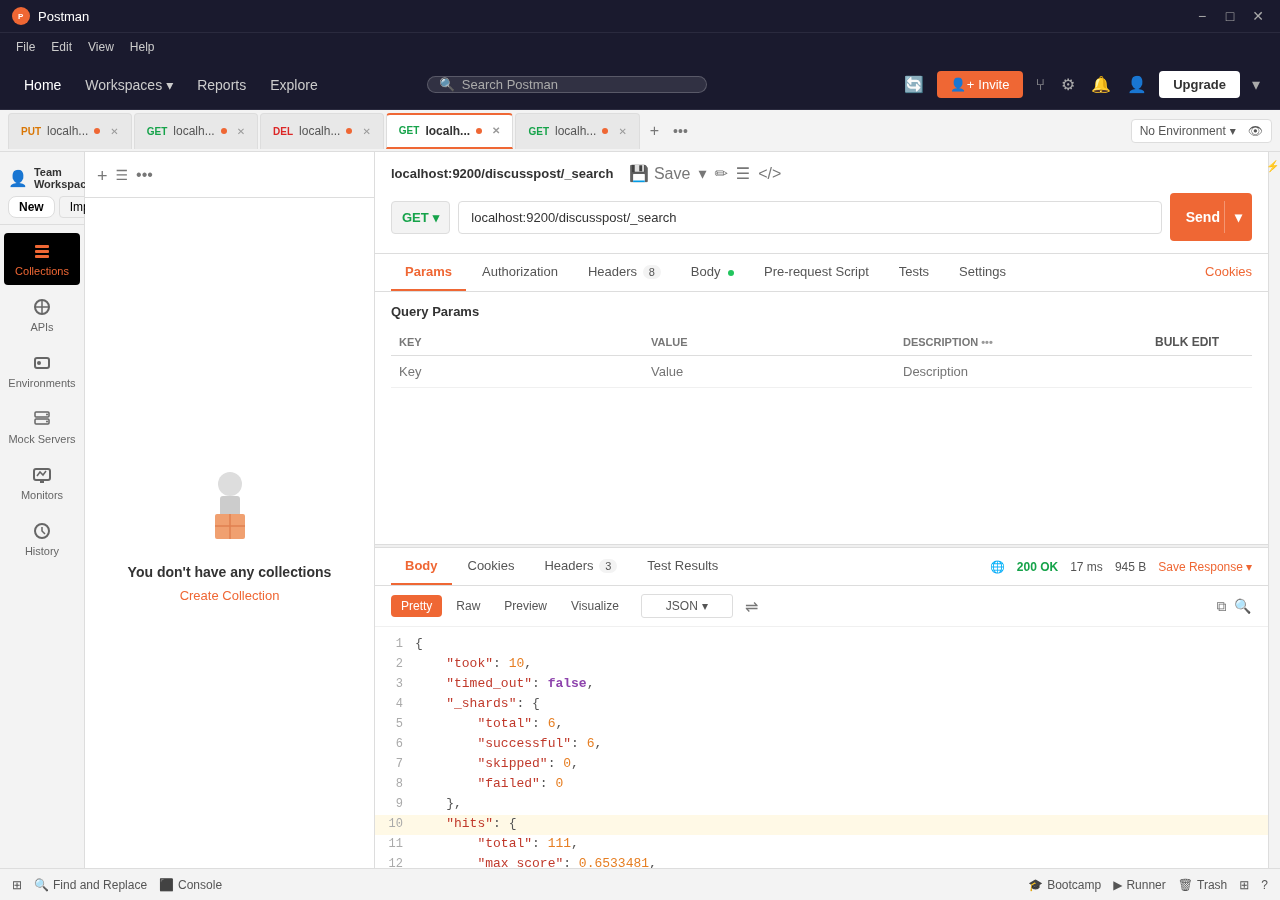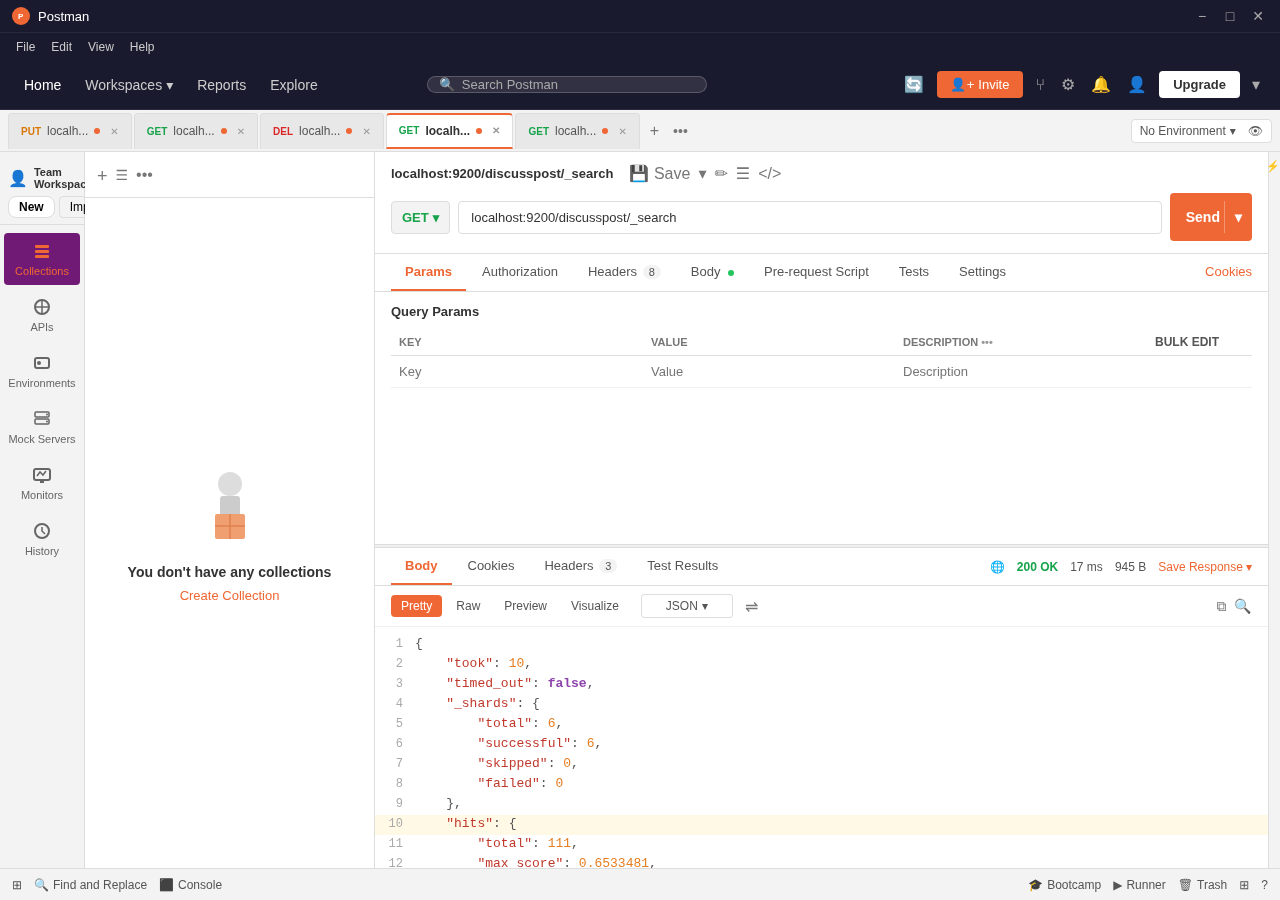--- a/index.html
+++ b/index.html
@@ -41,21 +41,21 @@
     .tab-add { background: none; border: none; cursor: pointer; font-size: 16px; color: #777; padding: 0 8px; }
     .tab-more { background: none; border: none; cursor: pointer; color: #777; font-size: 14px; margin-left: 4px; }
     .env-selector { margin-left: auto; display: flex; align-items: center; gap: 4px; background: #fff; border: 1px solid #ddd; border-radius: 4px; padding: 4px 8px; cursor: pointer; font-size: 12px; color: #555; }
 
     
     .main { display: flex; flex: 1; overflow: hidden; }
 
     
     .sidebar { width: 85px; background: #f3f3f3; border-right: 1px solid #ddd; display: flex; flex-direction: column; align-items: center; padding: 8px 0; gap: 4px; flex-shrink: 0; }
     .sidebar-item { display: flex; flex-direction: column; align-items: center; padding: 8px 4px; cursor: pointer; border-radius: 4px; width: 76px; color: #666; font-size: 11px; gap: 4px; }
-    .sidebar-item.active { color: #ef6734; background: #701a75; }
+    .sidebar-item.active { color: #ef6734; background: #000000; }
     .sidebar-item svg { width: 20px; height: 20px; }
     .sidebar-add { background: none; border: none; cursor: pointer; font-size: 18px; color: #777; margin-top: 4px; }
     .sidebar-filter { background: none; border: none; cursor: pointer; font-size: 14px; color: #777; }
     .sidebar-more { background: none; border: none; cursor: pointer; font-size: 16px; color: #777; }
 
     
     .collections-panel { width: 290px; background: #fff; border-right: 1px solid #ddd; display: flex; flex-direction: column; flex-shrink: 0; overflow: hidden; }
     .collections-header { display: flex; align-items: center; padding: 10px 12px; border-bottom: 1px solid #ddd; gap: 8px; }
     .collections-empty { flex: 1; display: flex; flex-direction: column; align-items: center; justify-content: center; text-align: center; padding: 20px; }
     .empty-title { font-weight: 600; color: #333; margin-bottom: 8px; font-size: 14px; }

